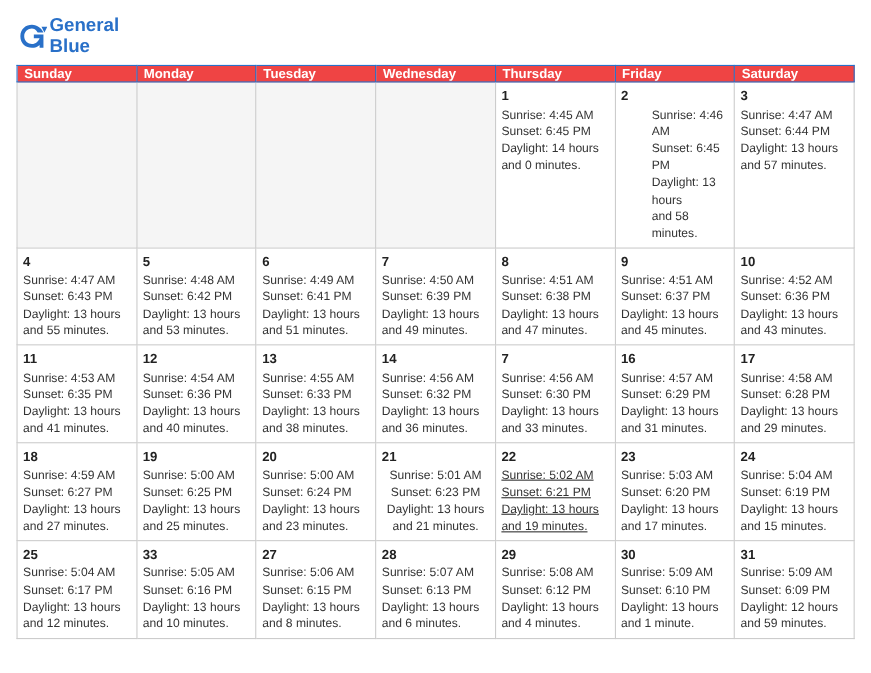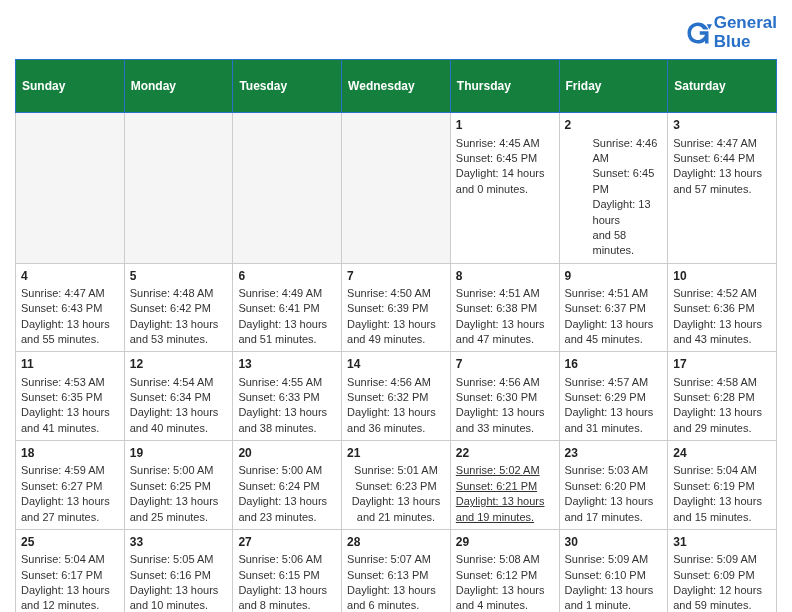--- a/index.html
+++ b/index.html
@@ -10,21 +10,21 @@
       min-height: 612px;
       padding: 0;
     }
     .page {
       width: 792px;
       background: #fff;
       padding: 10px 15px 10px 15px;
     }
     .header {
       display: flex;
-      justify-content: flex-end;
+      justify-content: flex-start;
       align-items: flex-start;
       margin-bottom: 8px;
     }
     .logo-area {
       display: flex;
       align-items: center;
       margin-top: 4px;
     }
     .logo-icon {
       width: 28px;
@@ -44,24 +44,24 @@
       font-size: 14px;
       color: #444;
       margin-top: 2px;
     }
     .calendar-table {
       width: 100%;
       border-collapse: collapse;
       table-layout: fixed;
     }
     .calendar-table th {
-      background: #15803d;
+      background: #ef4444;
       color: #fff;
       text-align: left;
-      padding: 19px 6px;
+      padding: 0 6px;
       font-size: 12px;
       font-weight: bold;
       border: 1px solid #2970c8;
     }
     .calendar-table td {
       border: 1px solid #ccc;
       vertical-align: top;
       padding: 4px 5px;
       height: 80px;
       background: #fff;
@@ -200,21 +200,21 @@
           <td>
             <div class="day-number">11</div>
             <div class="day-info" style="white-space: pre-line;">Sunrise: 4:53 AM
 Sunset: 6:35 PM
 Daylight: 13 hours
 and 41 minutes.</div>
           </td>
           <td>
             <div class="day-number">12</div>
             <div class="day-info" style="white-space: pre-line;">Sunrise: 4:54 AM
-Sunset: 6:34 PM
+Sunset: 6:36 PM
 Daylight: 13 hours
 and 40 minutes.</div>
           </td>
           <td>
             <div class="day-number">13</div>
             <div class="day-info" style="white-space: pre-line;">Sunrise: 4:55 AM
 Sunset: 6:33 PM
 Daylight: 13 hours
 and 38 minutes.</div>
           </td>

